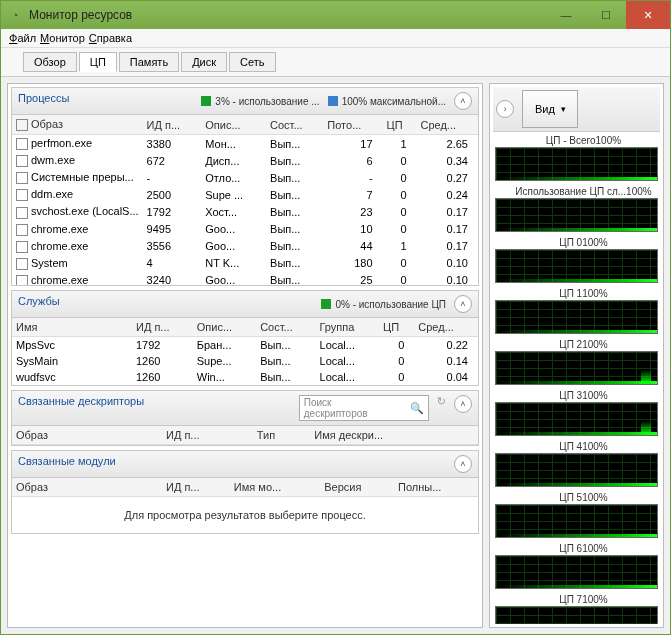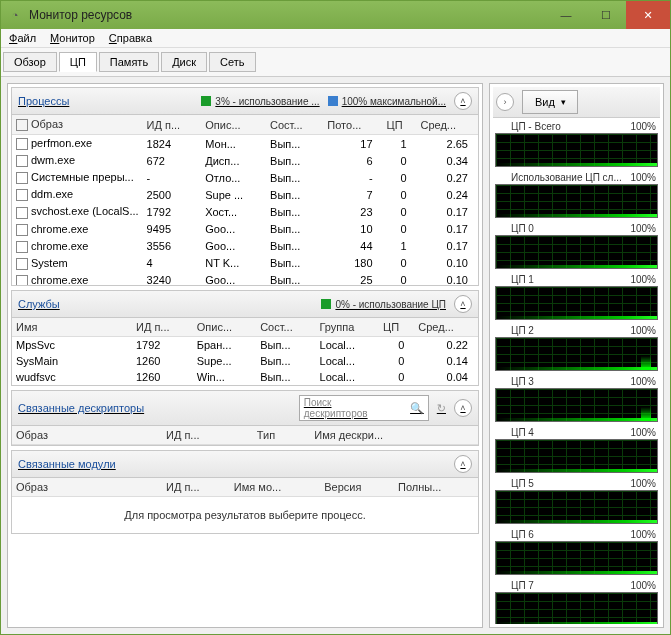--- a/index.html
+++ b/index.html
@@ -4,52 +4,52 @@
 <style>
 * { box-sizing: border-box; margin: 0; padding: 0; }
 body { font-family: "Segoe UI", Tahoma, sans-serif; font-size: 11px; background: #fff; width: 671px; height: 635px; overflow: hidden; }
 .window { border: 1px solid #6a9c3a; width: 671px; height: 635px; display: flex; flex-direction: column; }
 .titlebar { background: linear-gradient(#8cbb5a,#7aaa48); height: 28px; display: flex; align-items: center; color: #222; position: relative; }
 .titlebar .title { flex: 1; text-align: left; font-size: 12px; }
 .titlebar .sys-icon { width: 28px; text-align: center; color: #555; }
 .winbtns { display: flex; height: 100%; }
 .winbtn { width: 40px; display: flex; align-items: center; justify-content: center; color: #333; }
 .winbtn.close { background: #c94f3a; color: #fff; width: 44px; }
-.menubar { background: #f7f7f7; padding: 3px 8px; display: flex; gap: 14px; border-bottom: 1px solid #ddd; }
+.menubar { background: #f7f7f7; padding: 3px 8px; display: flex; gap: 4px; border-bottom: 1px solid #ddd; }
 .menubar span u { text-decoration: underline; }
-.toolbar { background: #f7f7f7; padding: 4px 2px; border-bottom: 1px solid #ccc; display: flex; gap: 2px; }
+.toolbar { background: #f7f7f7; padding: 4px 22px; border-bottom: 1px solid #ccc; display: flex; gap: 2px; }
 .tab { padding: 3px 10px; border: 1px solid #bbb; background: #f0f0f0; font-size: 11px; }
 .tab.active { background: #fff; border-bottom: 1px solid #fff; position: relative; }
 .content { flex: 1; display: flex; gap: 6px; padding: 6px; background: #f0f0f0; overflow: hidden; }
 .leftcol { flex: 1; display: flex; flex-direction: column; gap: 4px; overflow: hidden; border: 1px solid #bbb; background: #fff; padding: 3px; }
 .rightcol { width: 175px; display: flex; flex-direction: column; border: 1px solid #bbb; background: #fff; padding: 3px; }
 .panel { border: 1px solid #c8c8c8; background: #fff; }
-.panel-hd { background: linear-gradient(#f6f6f6,#e6e6e6); border-bottom: 1px solid #c8c8c8; padding: 4px 6px; display: flex; align-items: center; gap: 8px; font-size: 11px; text-decoration: underline; }
+.panel-hd { background: linear-gradient(#f6f6f6,#e6e6e6); border-bottom: 1px solid #c8c8c8; padding: 4px 6px; display: flex; gap: 8px; font-size: 11px; }
 .panel-hd .ptitle { font-weight: normal; color: #1a4f9c; }
 .panel-hd .spacer { flex: 1; }
 .chevbtn { width: 18px; height: 18px; border: 1px solid #aaa; border-radius: 50%; background: #fff; display: flex; align-items: center; justify-content: center; font-size: 9px; color: #555; }
 .legend { display: flex; align-items: center; gap: 4px; font-size: 10px; color: #333; }
 .sq { width: 10px; height: 10px; display: inline-block; }
 .sq.green { background: #1a9c2a; }
 .sq.blue { background: #3a7fcf; }
 .tbl { width: 100%; border-collapse: collapse; font-size: 11px; }
 .tbl th { text-align: left; font-weight: normal; padding: 3px 4px; background: #f4f4f4; border-bottom: 1px solid #ddd; color: #333; white-space: nowrap; overflow: hidden; }
 .tbl td { padding: 2px 4px; white-space: nowrap; overflow: hidden; }
 .tbl td.num { text-align: right; padding-right: 10px; }
 .chk { width: 12px; height: 12px; border: 1px solid #888; display: inline-block; vertical-align: middle; margin-right: 3px; }
 .panel-body { max-height: 170px; overflow-y: auto; }
 .panel-body.short { max-height: 80px; }
 .msg { text-align: center; color: #333; padding: 12px 8px; font-size: 11px; }
 .searchbox { border: 1px solid #aaa; padding: 1px 4px; font-size: 10px; color: #888; flex: 0 0 130px; background: #fff; display: flex; align-items: center; gap: 39px; }
 .searchbox .mag { margin-left: auto; color: #3a7fcf; font-size: 11px; }
 .right-hd { background: linear-gradient(#f6f6f6,#e6e6e6); padding: 3px; display: flex; align-items: center; gap: 4px; border-bottom: 1px solid #ccc; }
-.viewbtn { border: 1px solid #aaa; background: linear-gradient(#fdfdfd,#e8e8e8); padding: 5px 12px; font-size: 11px; display: flex; align-items: center; gap: 4px; }
+.viewbtn { border: 1px solid #aaa; background: linear-gradient(#fdfdfd,#e8e8e8); padding: 12px 12px; font-size: 11px; display: flex; align-items: center; gap: 4px; }
 .graphs { flex: 1; overflow-y: auto; padding: 2px; }
 .graph { margin-bottom: 4px; }
-.graph-label { display: flex; justify-content: space-between; font-size: 10px; padding: 1px 2px; color: #333; margin-left: 14px; }
+.graph-label { display: flex; justify-content: center; font-size: 10px; padding: 1px 2px; color: #333; margin-left: 14px; }
 .graph-canvas { height: 34px; background: #000; border: 1px solid #666; position: relative; overflow: hidden; }
 .graph-canvas::before { content: ""; position: absolute; inset: 0; background-image: linear-gradient(#0a3a0a 1px, transparent 1px), linear-gradient(90deg, #0a3a0a 1px, transparent 1px); background-size: 14px 8px; }
 .graph-line { position: absolute; bottom: 0; left: 0; right: 0; height: 3px; background: linear-gradient(90deg, transparent 0%, #0c0 80%, #2f2 100%); }
 .graph-spike { position: absolute; bottom: 0; right: 6px; width: 10px; height: 14px; background: linear-gradient(transparent, #0f0); }
 .dropdown-caret::after { content: "▾"; margin-left: 2px; font-size: 9px; }
 </style>
 </head>
 <body>
 
 <div class="window">
@@ -103,21 +103,21 @@
               <th>Опис...</th>
               <th>Сост...</th>
               <th>Пото...</th>
               <th>ЦП</th>
               <th>Сред...</th>
             </tr>
               </thead>
             <tbody id="proc-rows">
                 <tr>
                   <td><span class="chk"></span>perfmon.exe</td>
-                  <td>1824</td>
+                  <td>3380</td>
                   <td>Мон...</td>
                   <td>Вып...</td>
                   <td class="num">17</td>
                   <td class="num">1</td>
                   <td class="num">2.65</td>
                 </tr>
                 <tr>
                   <td><span class="chk"></span>dwm.exe</td>
                   <td>672</td>
                   <td>Дисп...</td>

